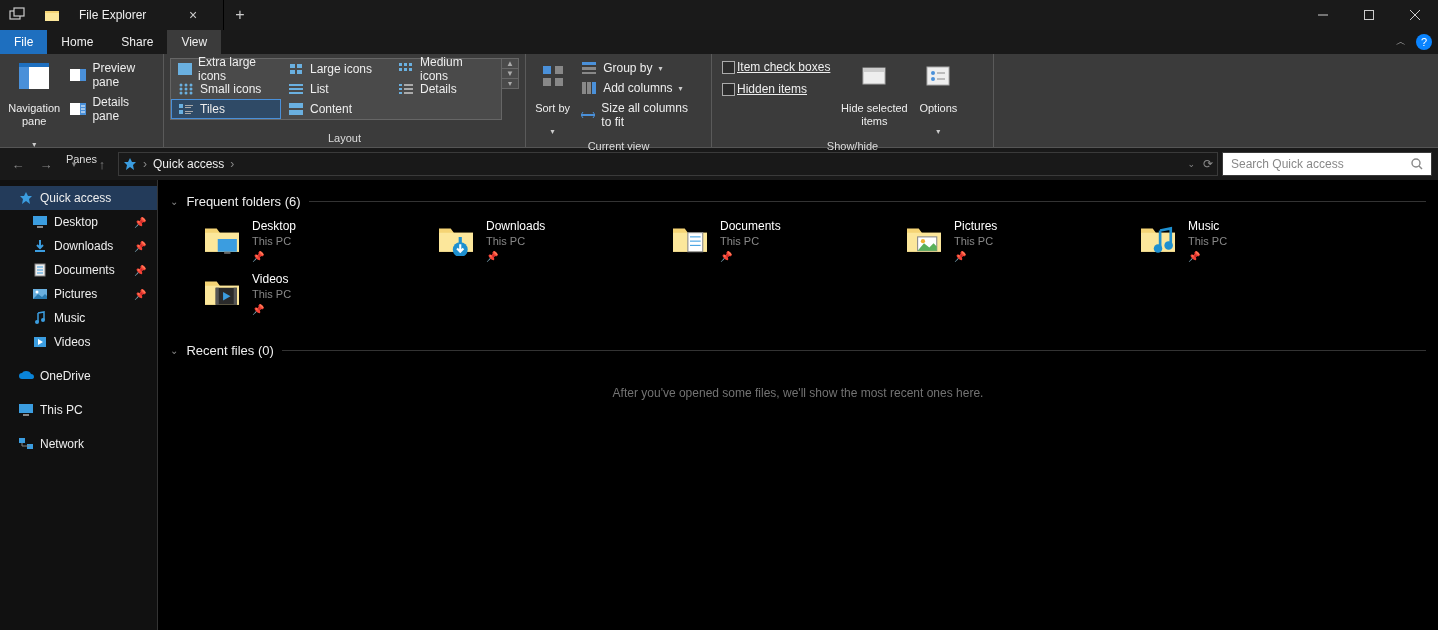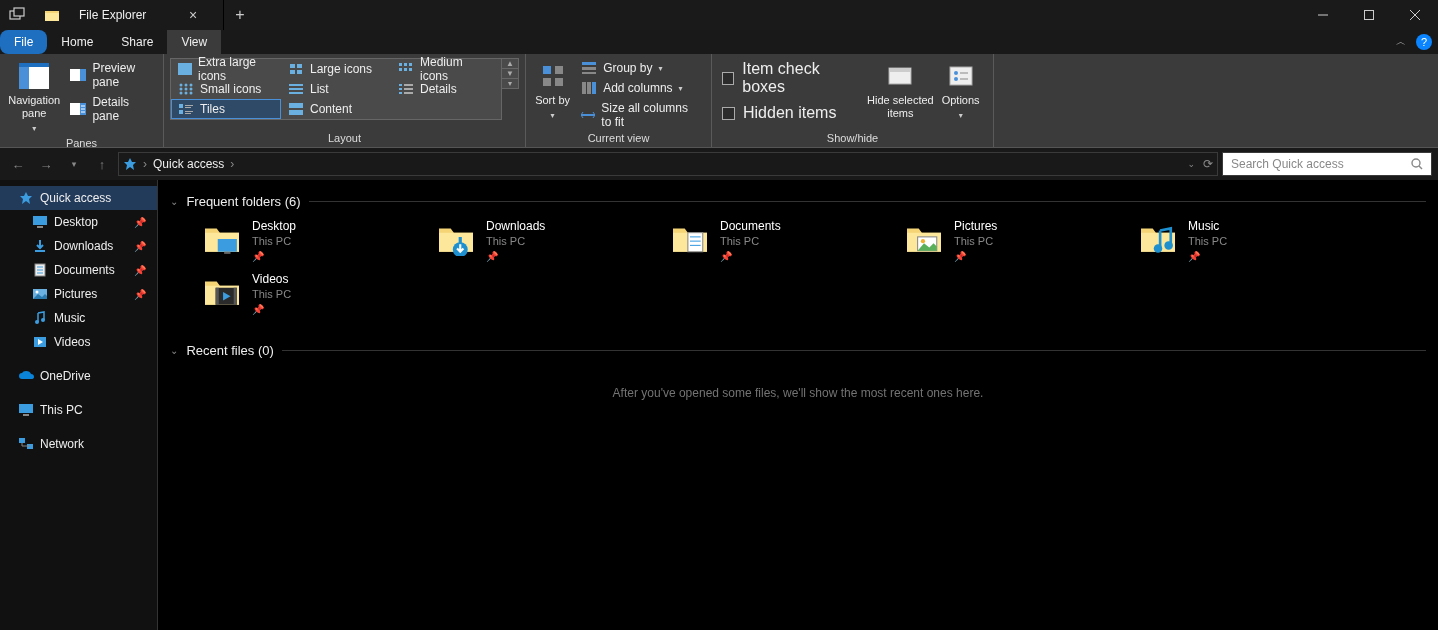--- a/index.html
+++ b/index.html
@@ -11,48 +11,48 @@
   .titlebar .tab-icon { width:16px; height:16px; display:flex; align-items:center; justify-content:center; }
   .titlebar .tab-title { font-size:12px; color:#eee; }
   .titlebar .tab-close { margin-left:auto; width:32px; text-align:center; color:#ccc; font-size:14px;}
   .titlebar .newtab { width:32px; color:#ccc; text-align:center; font-size:16px; }
   .win-controls { margin-left:auto; display:flex; height:100%; }
   .win-controls div { width:46px; display:flex; align-items:center; justify-content:center; color:#ccc; font-size:11px; }
 
   
   .menutabs { height:24px; background:#191919; display:flex; align-items:stretch; position:relative; }
   .menutabs .mtab { padding:0 14px; display:flex; align-items:center; font-size:12px; color:#eee; }
-  .menutabs .mtab.file { background:#1e6fbf; color:#fff;border-radius:8px; }
+  .menutabs .mtab.file { background:#1e6fbf; color:#fff; }
   .menutabs .mtab.active { background:#3b3b3b; }
   .menutabs .right { margin-left:auto; display:flex; align-items:center; padding-right:6px; gap:6px;}
   .menutabs .chev { color:#ccc; width:18px; text-align:center; font-size:10px;}
   .menutabs .help { width:16px; height:16px; border-radius:50%; background:#0a84ff; color:#fff; display:flex; align-items:center; justify-content:center; font-size:11px;}
 
   
   .ribbon { height:94px; background:#3b3b3b; display:flex; border-bottom:1px solid #555; }
   .rgroup { border-right:1px solid #5a5a5a; display:flex; flex-direction:column; padding:4px 6px 2px 6px; }
   .rgroup .body { flex:1; display:flex; align-items:flex-start; }
   .rgroup .label { text-align:center; font-size:11px; color:#ddd; padding:2px 0 1px 0; }
 
-  .bigbtn { display:flex; flex-direction:column; align-items:center; justify-content:flex-start; width:64px; padding-top:2px; gap:2px; font-size:11px; color:#eee; text-align:center; line-height:13px;}
+  .bigbtn { display:flex; flex-direction:column; align-items:center; justify-content:flex-start; width:64px; padding-top:2px; gap:10px; font-size:11px; color:#eee; text-align:center; line-height:13px;}
   .bigbtn .bicon { width:32px; height:32px; display:flex; align-items:center; justify-content:center; }
   .drop-arrow{ font-size:8px; color:#ccc;}
 
   .smallbtns { display:flex; flex-direction:column; gap:4px; padding-top:2px;}
   .smallbtn { display:flex; align-items:center; gap:6px; font-size:12px; color:#eee; padding:1px 4px;}
   .sicon { width:16px; height:14px; display:flex; align-items:center; justify-content:center;}
 
   .layout-grid { background:#4a4a4a; border:1px solid #666; display:grid; grid-template-columns:repeat(3,110px); grid-auto-rows:20px; }
   .layout-grid .cell { display:flex; align-items:center; gap:6px; padding:0 6px; font-size:12px; color:#eee; border:1px solid transparent;}
   .layout-grid .cell.selected { background:#2f4a66; border:1px solid #4a90d9; }
   .layout-scroll { width:20px; display:flex; flex-direction:column; border:1px solid #666; border-left:none; background:#4a4a4a; }
   .layout-scroll div{ flex:1; display:flex; align-items:center; justify-content:center; color:#aaa; font-size:8px; border-bottom:1px solid #666;}
   .layout-scroll div:last-child{border-bottom:none;}
 
-  .check-row { display:flex; align-items:center; gap:8px; font-size:16px; color:#eee; padding:2px 4px;}
+  .check-row { display:flex; align-items:center; gap:2px; font-size:12px; color:#eee; padding:2px 4px;text-decoration:underline;}
   .checkbox { width:13px; height:13px; border:1px solid #aaa; background:#2b2b2b;}
 
   
   .navrow { height:32px; background:#191919; display:flex; align-items:center; padding:0 6px; gap:4px;}
   .navrow .navbtn { width:24px; height:24px; display:flex; align-items:center; justify-content:center; color:#888; font-size:13px;}
   .address { flex:1; height:24px; background:#191919; border:1px solid #3a3a3a; display:flex; align-items:center; padding:0 4px; gap:6px; color:#eee; font-size:12px;}
   .address .crumb { display:flex; align-items:center; gap:6px;}
   .address .ab-right { margin-left:auto; display:flex; align-items:center; gap:8px; color:#888;}
   .searchbox { width:210px; height:24px; background:#ffffff; border:1px solid #3a3a3a; display:flex; align-items:center; padding:0 8px; color:#888; font-size:12px;}
   .searchbox .sicon2{ margin-left:auto; color:#888;}

